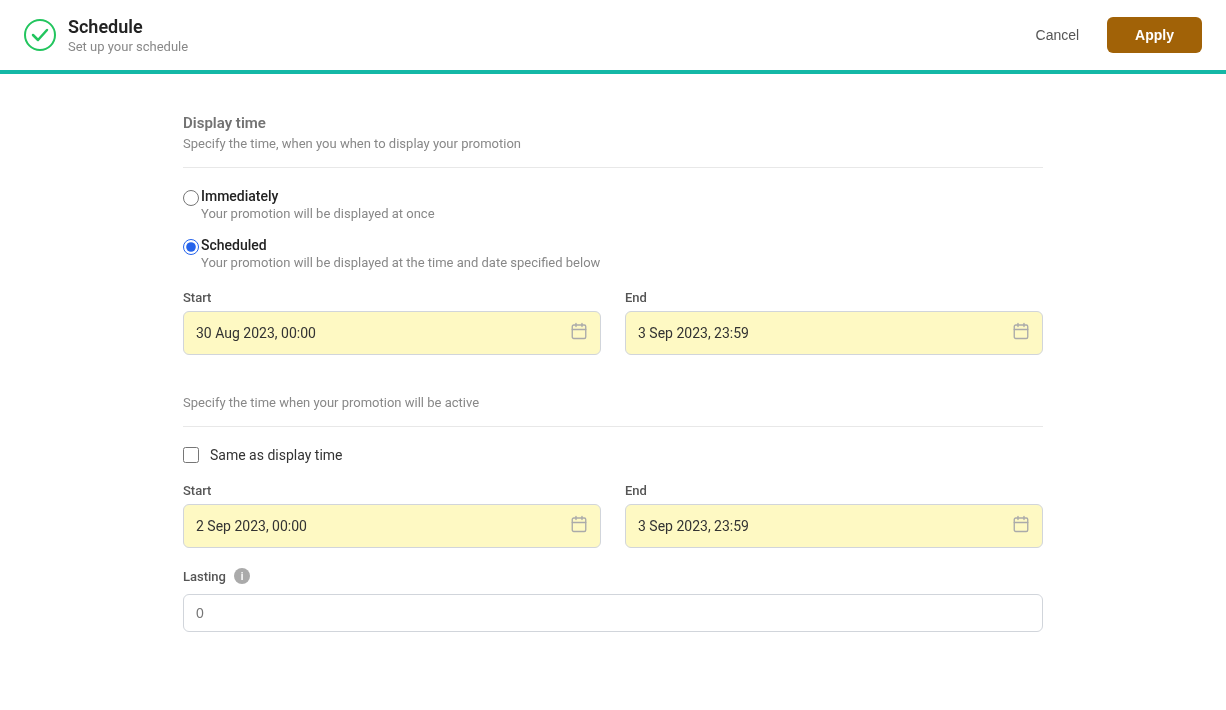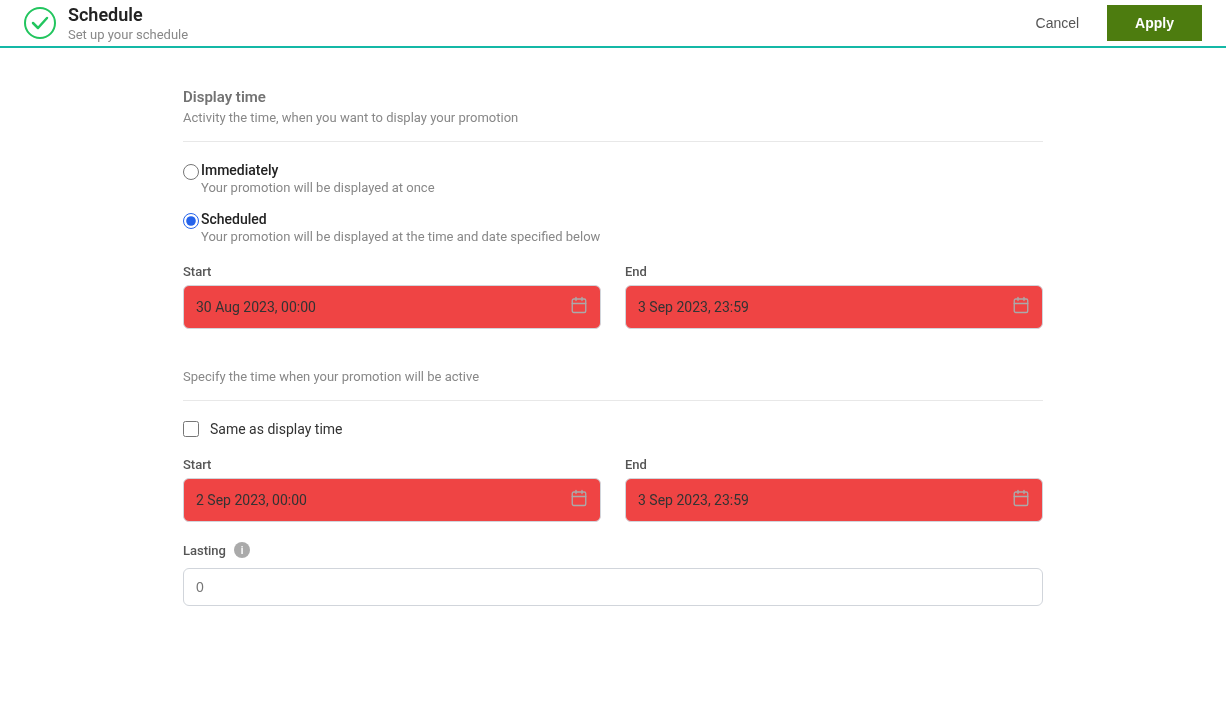--- a/index.html
+++ b/index.html
@@ -9,22 +9,22 @@
       color: #333;
       width: 1226px;
       min-height: 710px;
     }
 
     
     .header {
       display: flex;
       align-items: center;
       justify-content: space-between;
-      padding: 4px 24px;
-      border-bottom: 2px solid #14b8a6;
+      padding: 16px 24px;
+      border-bottom: 4px solid #14b8a6;
     }
     .header-left {
       display: flex;
       align-items: center;
       gap: 12px;
     }
     .check-icon {
       width: 32px;
       height: 32px;
     }
@@ -46,27 +46,27 @@
     }
     .cancel-btn {
       background: none;
       border: none;
       font-size: 14px;
       color: #555;
       cursor: pointer;
       padding: 8px 16px;
     }
     .apply-btn {
-      background: #4d7c0f;
+      background: #a16207;
       border: none;
       color: #fff;
       font-size: 14px;
       font-weight: 600;
       padding: 10px 28px;
-      border-radius: 0;
+      border-radius: 6px;
       cursor: pointer;
     }
 
     
     .main {
       max-width: 900px;
       margin: 0 auto;
       padding: 40px 20px;
     }
 
@@ -130,21 +130,21 @@
       color: #555;
       margin-bottom: 6px;
       font-weight: 500;
     }
     .date-input-wrapper {
       display: flex;
       align-items: center;
       border: 1px solid #d1d5db;
       border-radius: 6px;
       padding: 10px 12px;
-      background: #ef4444;
+      background: #fef9c3;
       cursor: pointer;
     }
     .date-input-text {
       flex: 1;
       font-size: 14px;
       color: #333;
     }
     .calendar-icon {
       color: #aaa;
       font-size: 16px;
@@ -220,21 +220,21 @@
   <div class="header-actions">
     <button class="cancel-btn">Cancel</button>
     <button class="apply-btn">Apply</button>
   </div>
 </div>
 
 <div class="main">
 
   <div class="section">
     <div class="section-title">Display time</div>
-    <div class="section-desc">Activity the time, when you want to display your promotion</div>
+    <div class="section-desc">Specify the time, when you when to display your promotion</div>
     <hr class="section-divider">
 
     <div class="radio-option">
       <input type="radio" id="immediately" name="display_time" style="">
       <div>
         <div class="radio-label">Immediately</div>
         <div class="radio-sublabel">Your promotion will be displayed at once</div>
       </div>
     </div>
 

